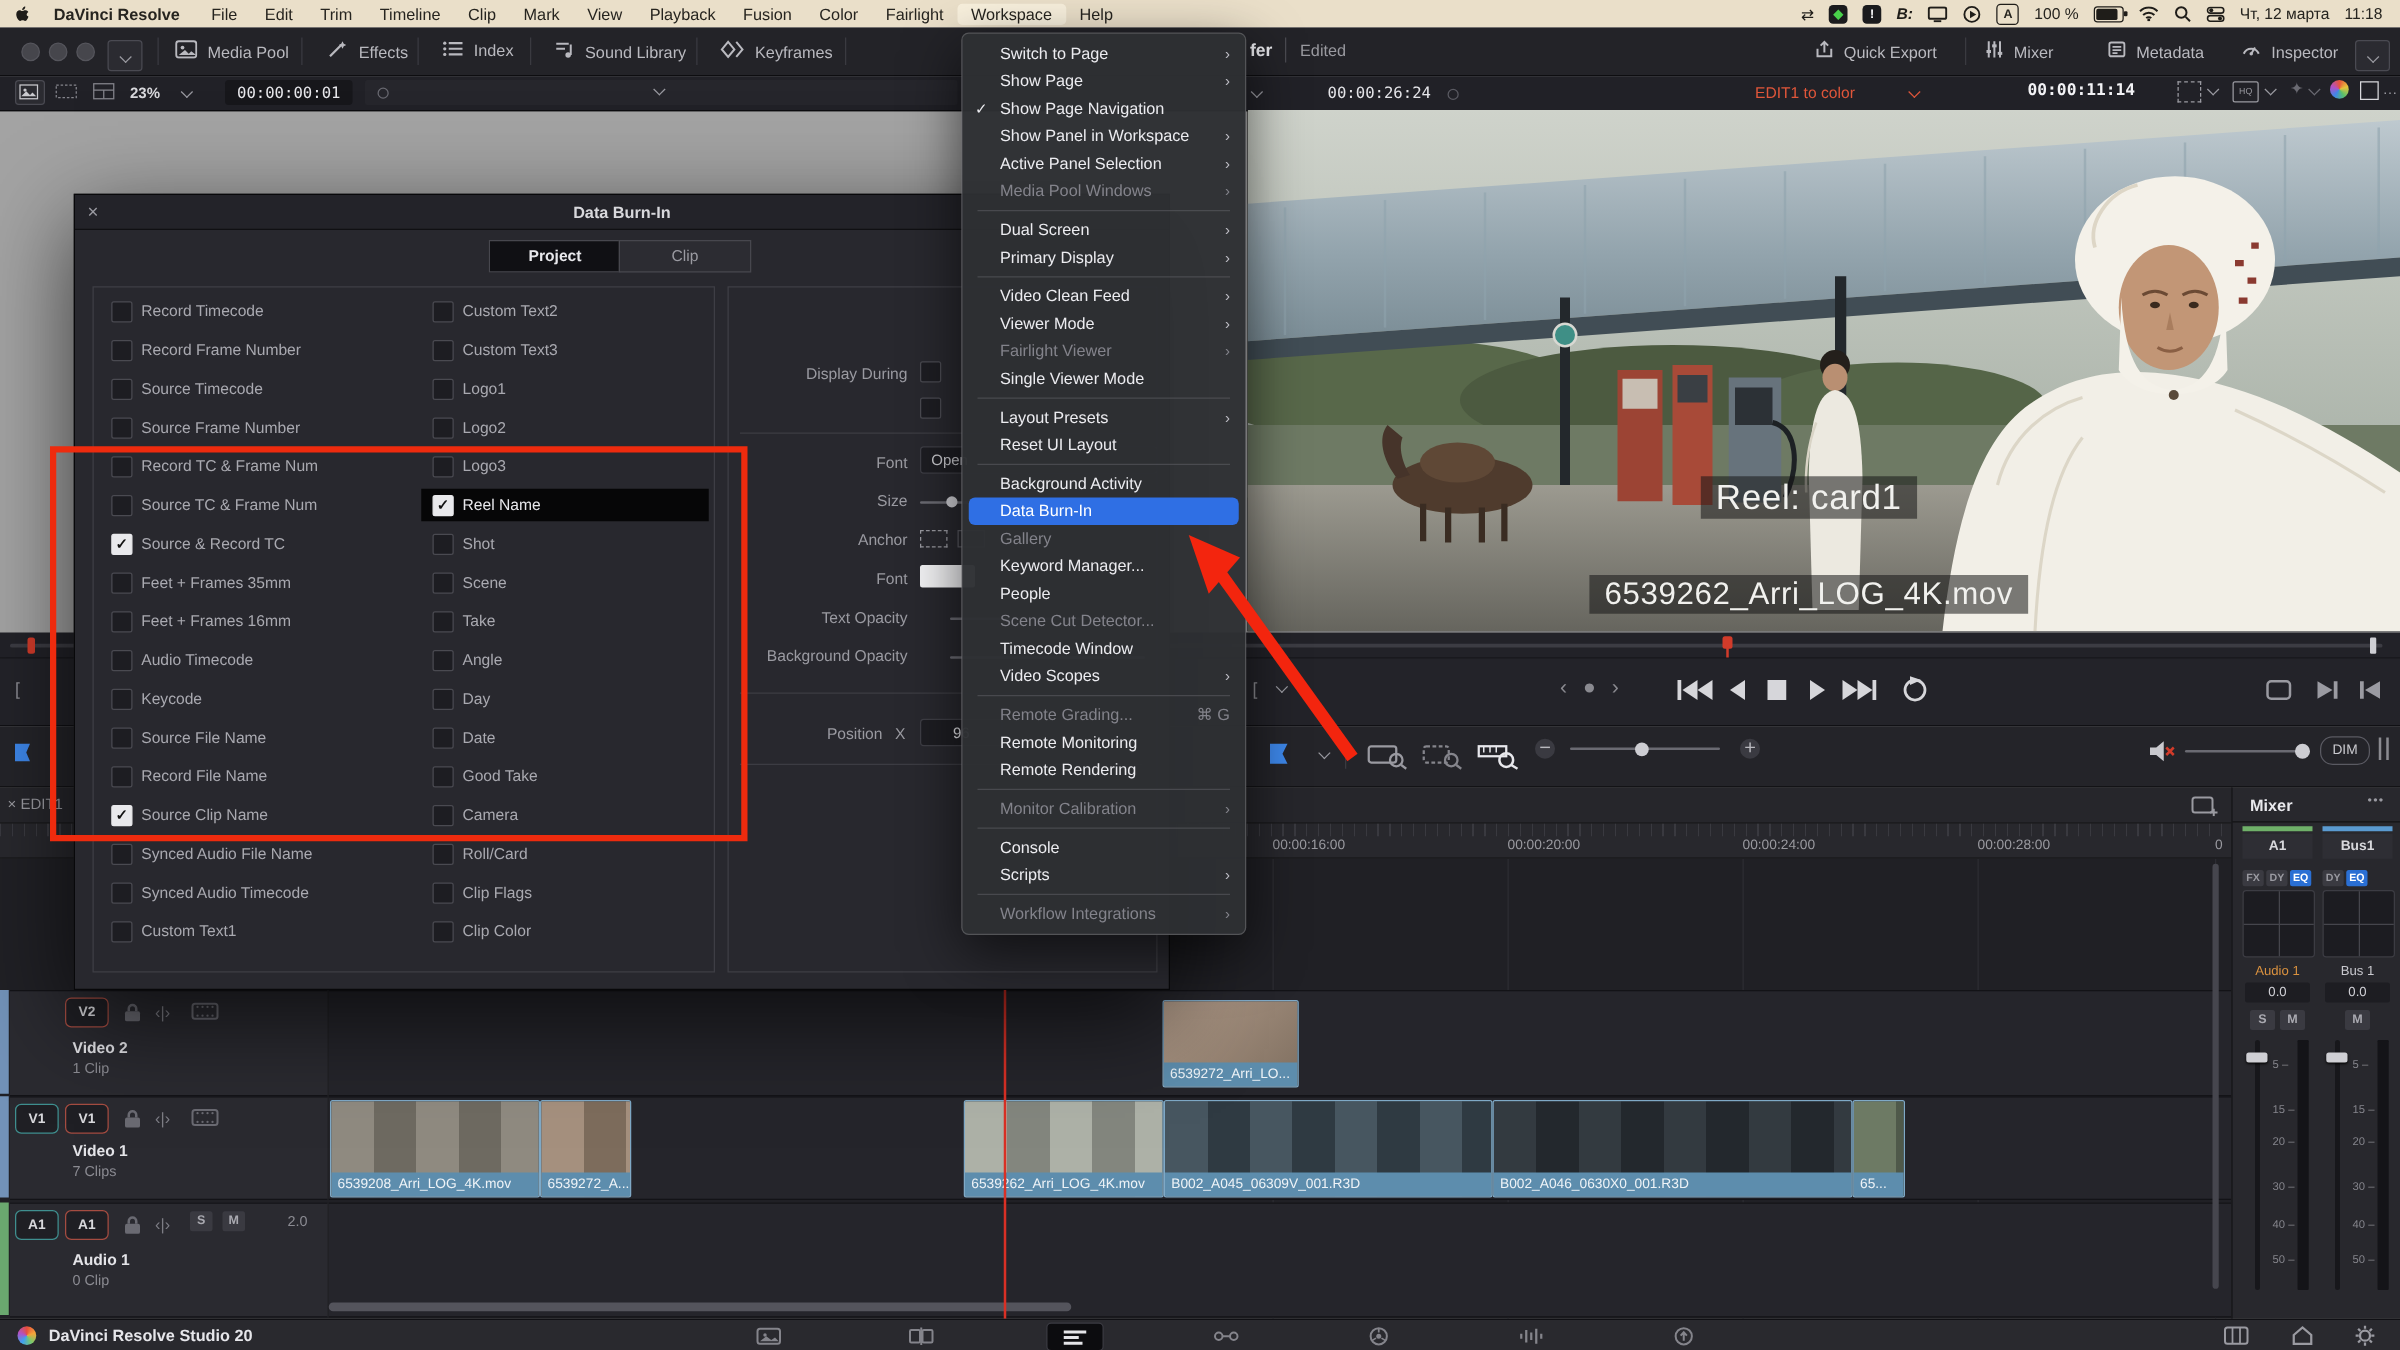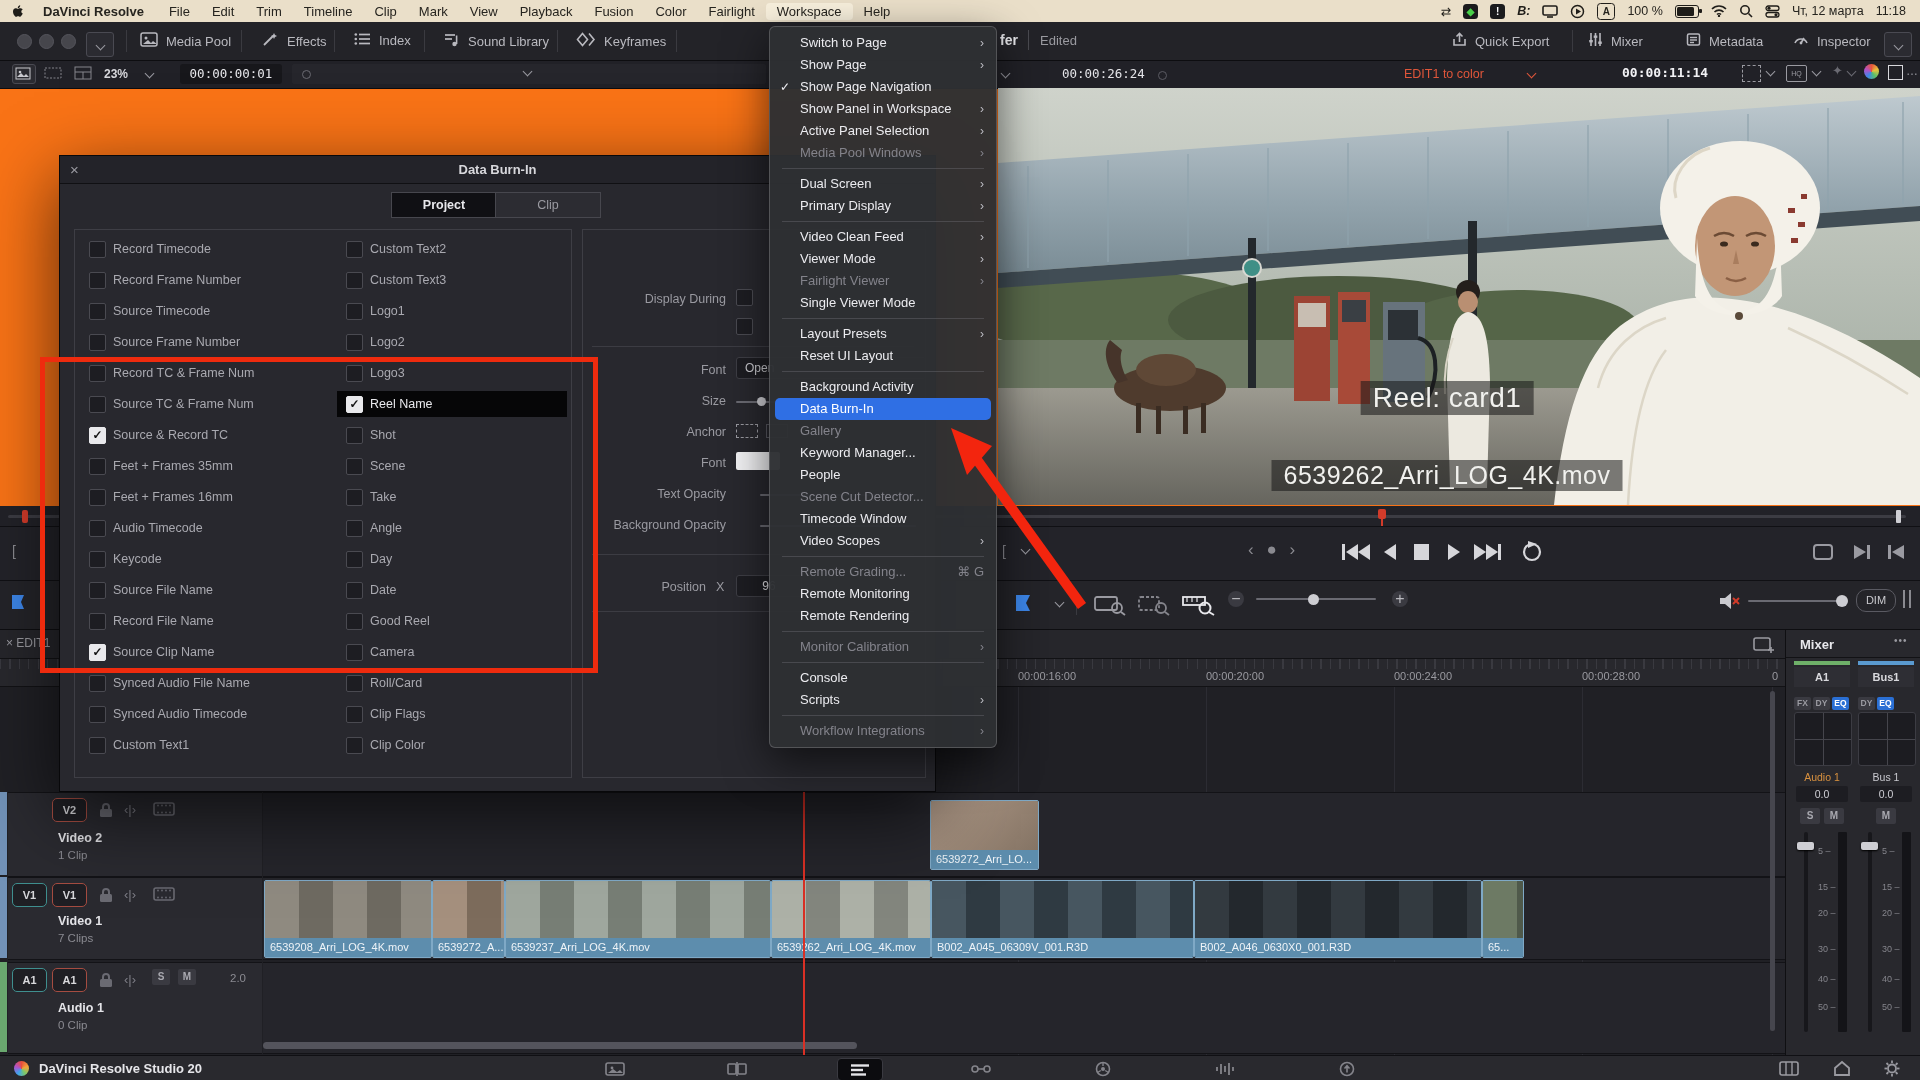--- a/index.html
+++ b/index.html
@@ -1,16 +1,16 @@
 <!DOCTYPE html>
 <html><head>
 <meta charset="utf-8">
 <style>
   html,body{margin:0;padding:0;background:#000;}
-  #stage{position:relative;width:1920px;height:1080px;overflow:hidden;background:#f97316;
+  #stage{position:relative;width:1920px;height:1080px;overflow:hidden;background:#a3a3a3;
          font-family:"Liberation Sans",sans-serif;-webkit-font-smoothing:antialiased;}
   .abs{position:absolute;}
   .mono{font-family:"DejaVu Sans Mono",monospace;}
   
   #macbar{left:0;top:0;width:1920px;height:22px;background:#eadfc9;color:#26241f;
           display:flex;align-items:center;font-size:13px;}
   #macbar .mitem{padding:1px 11px;border-radius:4px;white-space:nowrap;}
   #macbar .mitem.app{font-weight:bold;padding:1px 14px;}
   #macbar .mitem.hl{background:#f8f0dd;}
   #macstatus{margin-left:auto;display:flex;align-items:center;gap:12px;padding-right:14px;font-size:12.5px;}
@@ -612,24 +612,20 @@
         <div class="clipname">6539272_Arri_LO...</div>
       </div>
       <div class="clip" style="left:264px;top:193px;width:166px;height:76px">
           <div style="position:absolute;inset:0;background:repeating-linear-gradient(90deg,#8f8a80 0 34px,#6e6a61 34px 68px)"></div>
           <div class="clipname">6539208_Arri_LOG_4K.mov</div>
       </div>
       <div class="clip" style="left:432px;top:193px;width:71px;height:76px">
           <div style="position:absolute;inset:0;background:repeating-linear-gradient(90deg,#a5907e 0 34px,#7d6c5c 34px 68px)"></div>
           <div class="clipname">6539272_A...</div>
       </div>
-      <div class="clip" style="left:505px;top:193px;width:264px;height:76px">
-          <div style="position:absolute;inset:0;background:repeating-linear-gradient(90deg,#9fa79e 0 34px,#777e75 34px 68px)"></div>
-          <div class="clipname">6539237_Arri_LOG_4K.mov</div>
-      </div>
       <div class="clip" style="left:771px;top:193px;width:158px;height:76px">
           <div style="position:absolute;inset:0;background:repeating-linear-gradient(90deg,#adb1a7 0 34px,#83867e 34px 68px)"></div>
           <div class="clipname">6539262_Arri_LOG_4K.mov</div>
       </div>
       <div class="clip" style="left:931px;top:193px;width:261px;height:76px">
           <div style="position:absolute;inset:0;background:repeating-linear-gradient(90deg,#475660 0 34px,#2f3a42 34px 68px)"></div>
           <div class="clipname">B002_A045_06309V_001.R3D</div>
       </div>
       <div class="clip" style="left:1194px;top:193px;width:286px;height:76px">
           <div style="position:absolute;inset:0;background:repeating-linear-gradient(90deg,#333a40 0 34px,#23282d 34px 68px)"></div>
@@ -832,21 +828,21 @@
         <div class="cblabel" style="left:310px;top:303px;color:#a9a9b0">Scene</div>
         <div class="cbx" style="left:286px;top:333px"></div>
         <div class="cblabel" style="left:310px;top:334px;color:#a9a9b0">Take</div>
         <div class="cbx" style="left:286px;top:364px"></div>
         <div class="cblabel" style="left:310px;top:365px;color:#a9a9b0">Angle</div>
         <div class="cbx" style="left:286px;top:395px"></div>
         <div class="cblabel" style="left:310px;top:396px;color:#a9a9b0">Day</div>
         <div class="cbx" style="left:286px;top:426px"></div>
         <div class="cblabel" style="left:310px;top:427px;color:#a9a9b0">Date</div>
         <div class="cbx" style="left:286px;top:457px"></div>
-        <div class="cblabel" style="left:310px;top:458px;color:#a9a9b0">Good Reel</div>
+        <div class="cblabel" style="left:310px;top:458px;color:#a9a9b0">Good Take</div>
         <div class="cbx" style="left:286px;top:488px"></div>
         <div class="cblabel" style="left:310px;top:489px;color:#a9a9b0">Camera</div>
         <div class="cbx" style="left:286px;top:519px"></div>
         <div class="cblabel" style="left:310px;top:520px;color:#a9a9b0">Roll/Card</div>
         <div class="cbx" style="left:286px;top:550px"></div>
         <div class="cblabel" style="left:310px;top:551px;color:#a9a9b0">Clip Flags</div>
         <div class="cbx" style="left:286px;top:581px"></div>
         <div class="cblabel" style="left:310px;top:582px;color:#a9a9b0">Clip Color</div>
       </div>
     <div id="dlgsettings">

